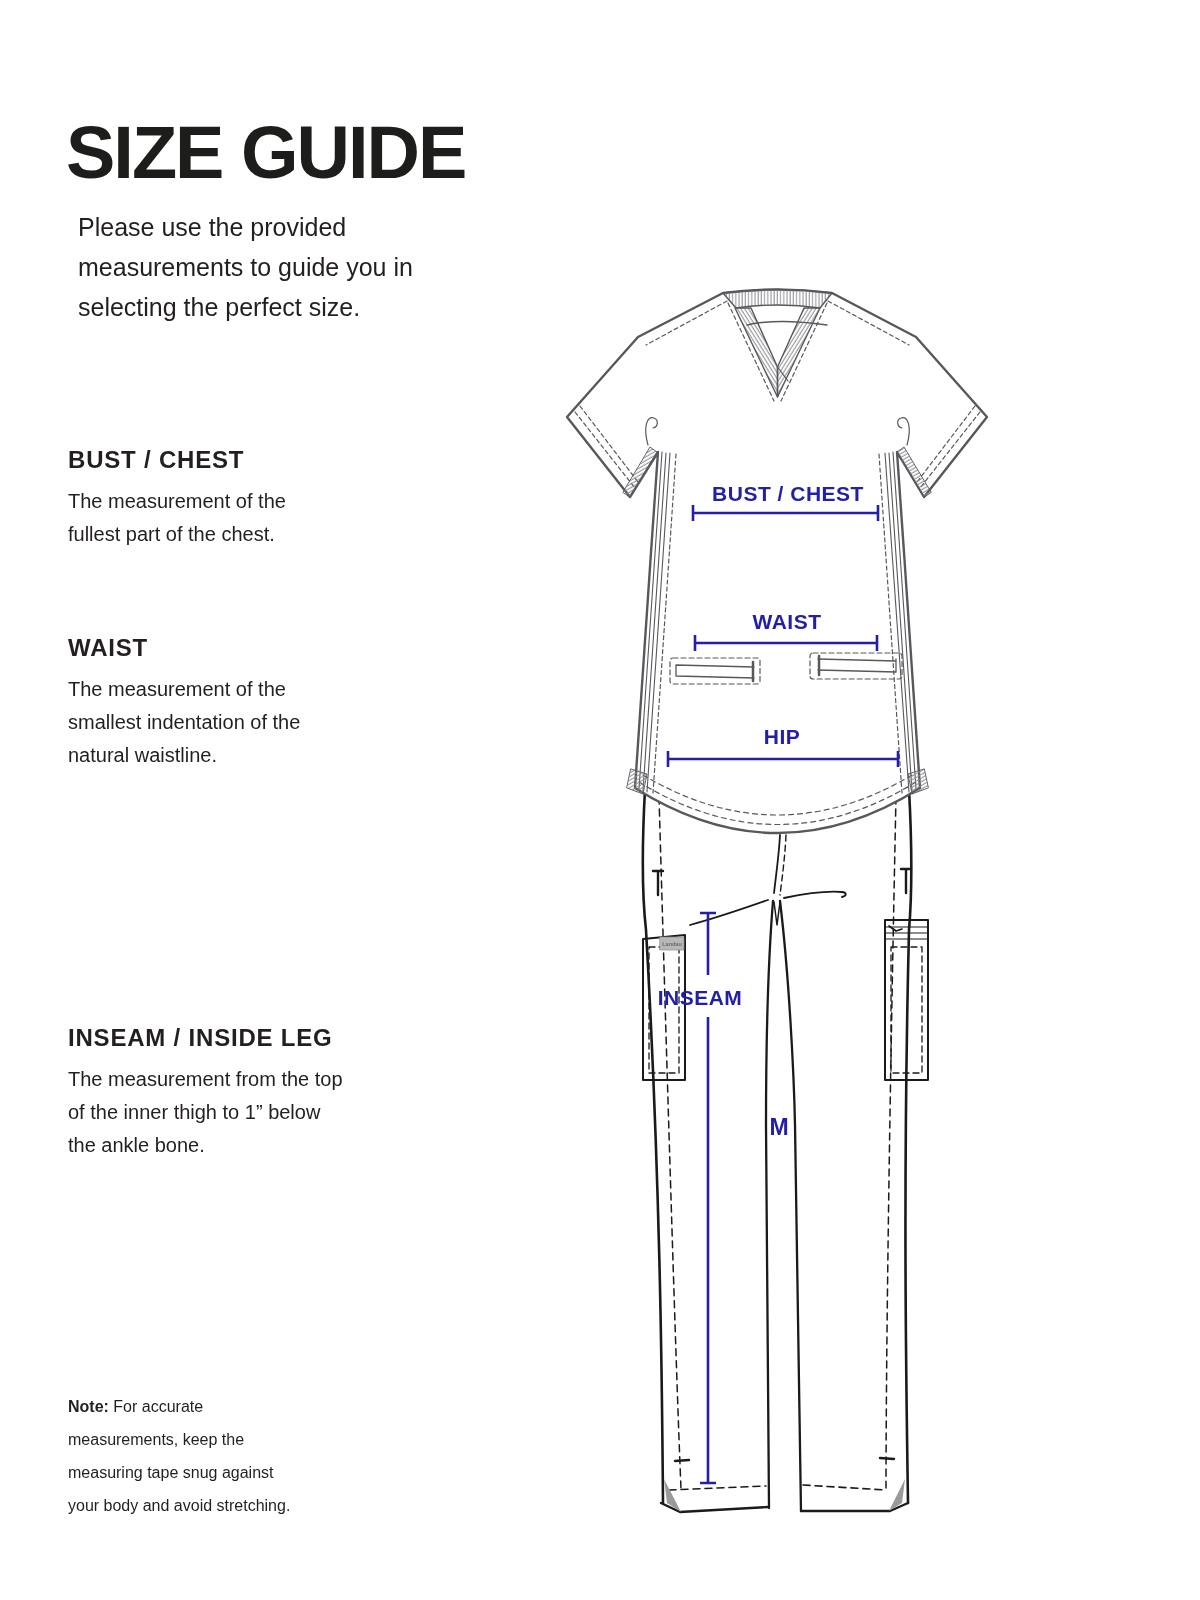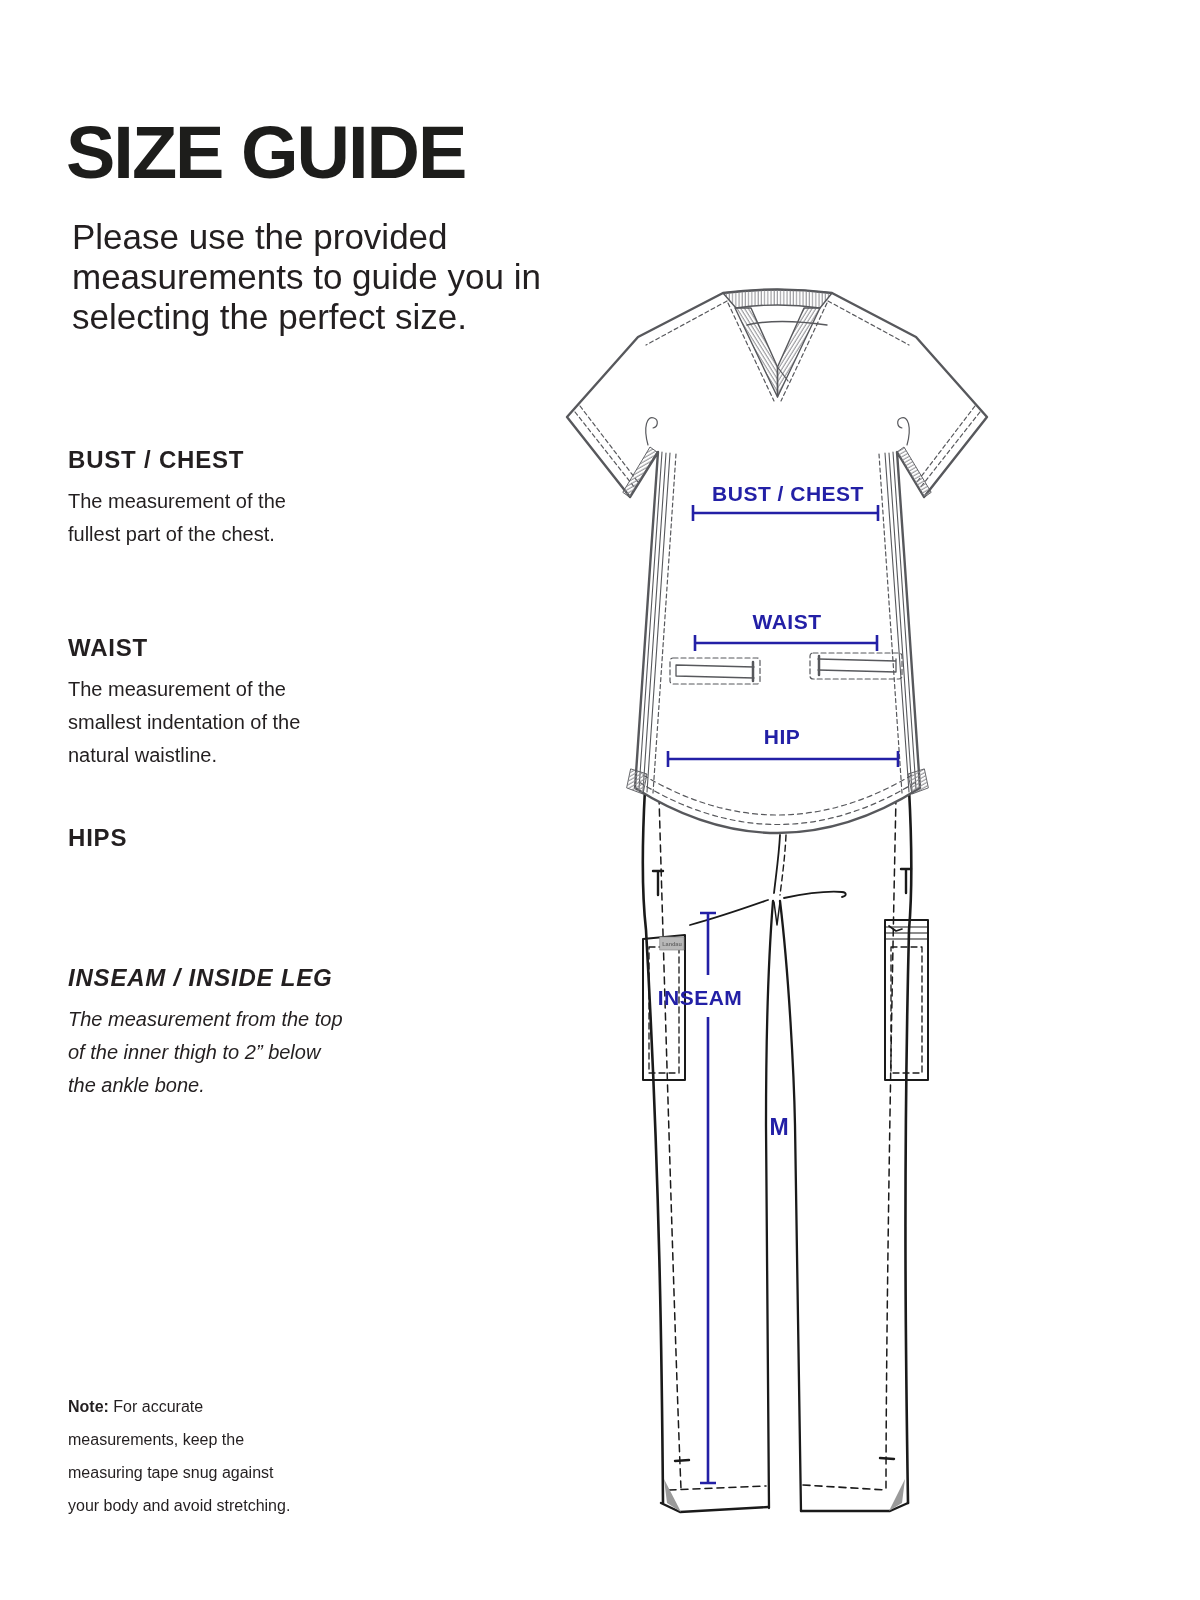--- a/index.html
+++ b/index.html
@@ -1,28 +1,28 @@
 <!DOCTYPE html>
 <html><head>
 <meta charset="utf-8">
 <style>
   html,body{margin:0;padding:0;background:#ffffff;}
   body{font-family:"Liberation Sans", sans-serif;color:#231f20;}
   .page{position:relative;width:1068px;height:1600px;background:#ffffff;overflow:hidden;}
 
   .title{position:absolute;left:66px;top:66px;font-size:74px;font-weight:700;
          letter-spacing:-2px;line-height:1;color:#1d1d1b;}
-  .intro{position:absolute;left:72px;top:182px;width:470px;font-size:35px;
+  .intro{position:absolute;left:78px;top:182px;width:470px;font-size:25px;
          line-height:40px;white-space:pre-line;}
 
   .section{position:absolute;left:68px;width:440px;}
   .sec-bust{top:446px;}
   .sec-waist{top:634px;}
   .sec-hips{top:824px;}
-  .sec-inseam{top:964px;font-style:italic;}
+  .sec-inseam{top:1024px;}
   .section h2{margin:0;font-size:24px;font-weight:700;letter-spacing:0.8px;color:#231f20;}
   .section p{margin:11px 0 0 0;font-size:20px;line-height:33px;white-space:pre-line;}
 
   .note{position:absolute;left:68px;top:1374px;width:420px;font-size:16px;line-height:33px;}
   .note b{font-weight:700;}
   .note span{white-space:pre-line;}
 
   .diagram{position:absolute;left:530px;top:275px;width:530px;height:1260px;}
   svg text{font-family:"Liberation Sans", sans-serif;font-weight:700;}
 
@@ -46,27 +46,26 @@
   </div>
 
   <div class="section sec-waist">
     <h2>WAIST</h2>
     <p>The measurement of the
 smallest indentation of the
 natural waistline.</p>
   </div>
 
   <div class="section sec-hips">
-    <h2>HIPS</h2>
   </div>
 
   <div class="section sec-inseam">
     <h2>INSEAM / INSIDE LEG</h2>
     <p>The measurement from the top
-of the inner thigh to 2” below
+of the inner thigh to 1” below
 the ankle bone.</p>
   </div>
 
   <p class="note"><b>Note:</b> <span>For accurate
 measurements, keep the
 measuring tape snug against
 your body and avoid stretching.</span></p>
 
   <svg class="diagram" viewBox="0 0 530 1260" width="530" height="1260">
     <defs>

